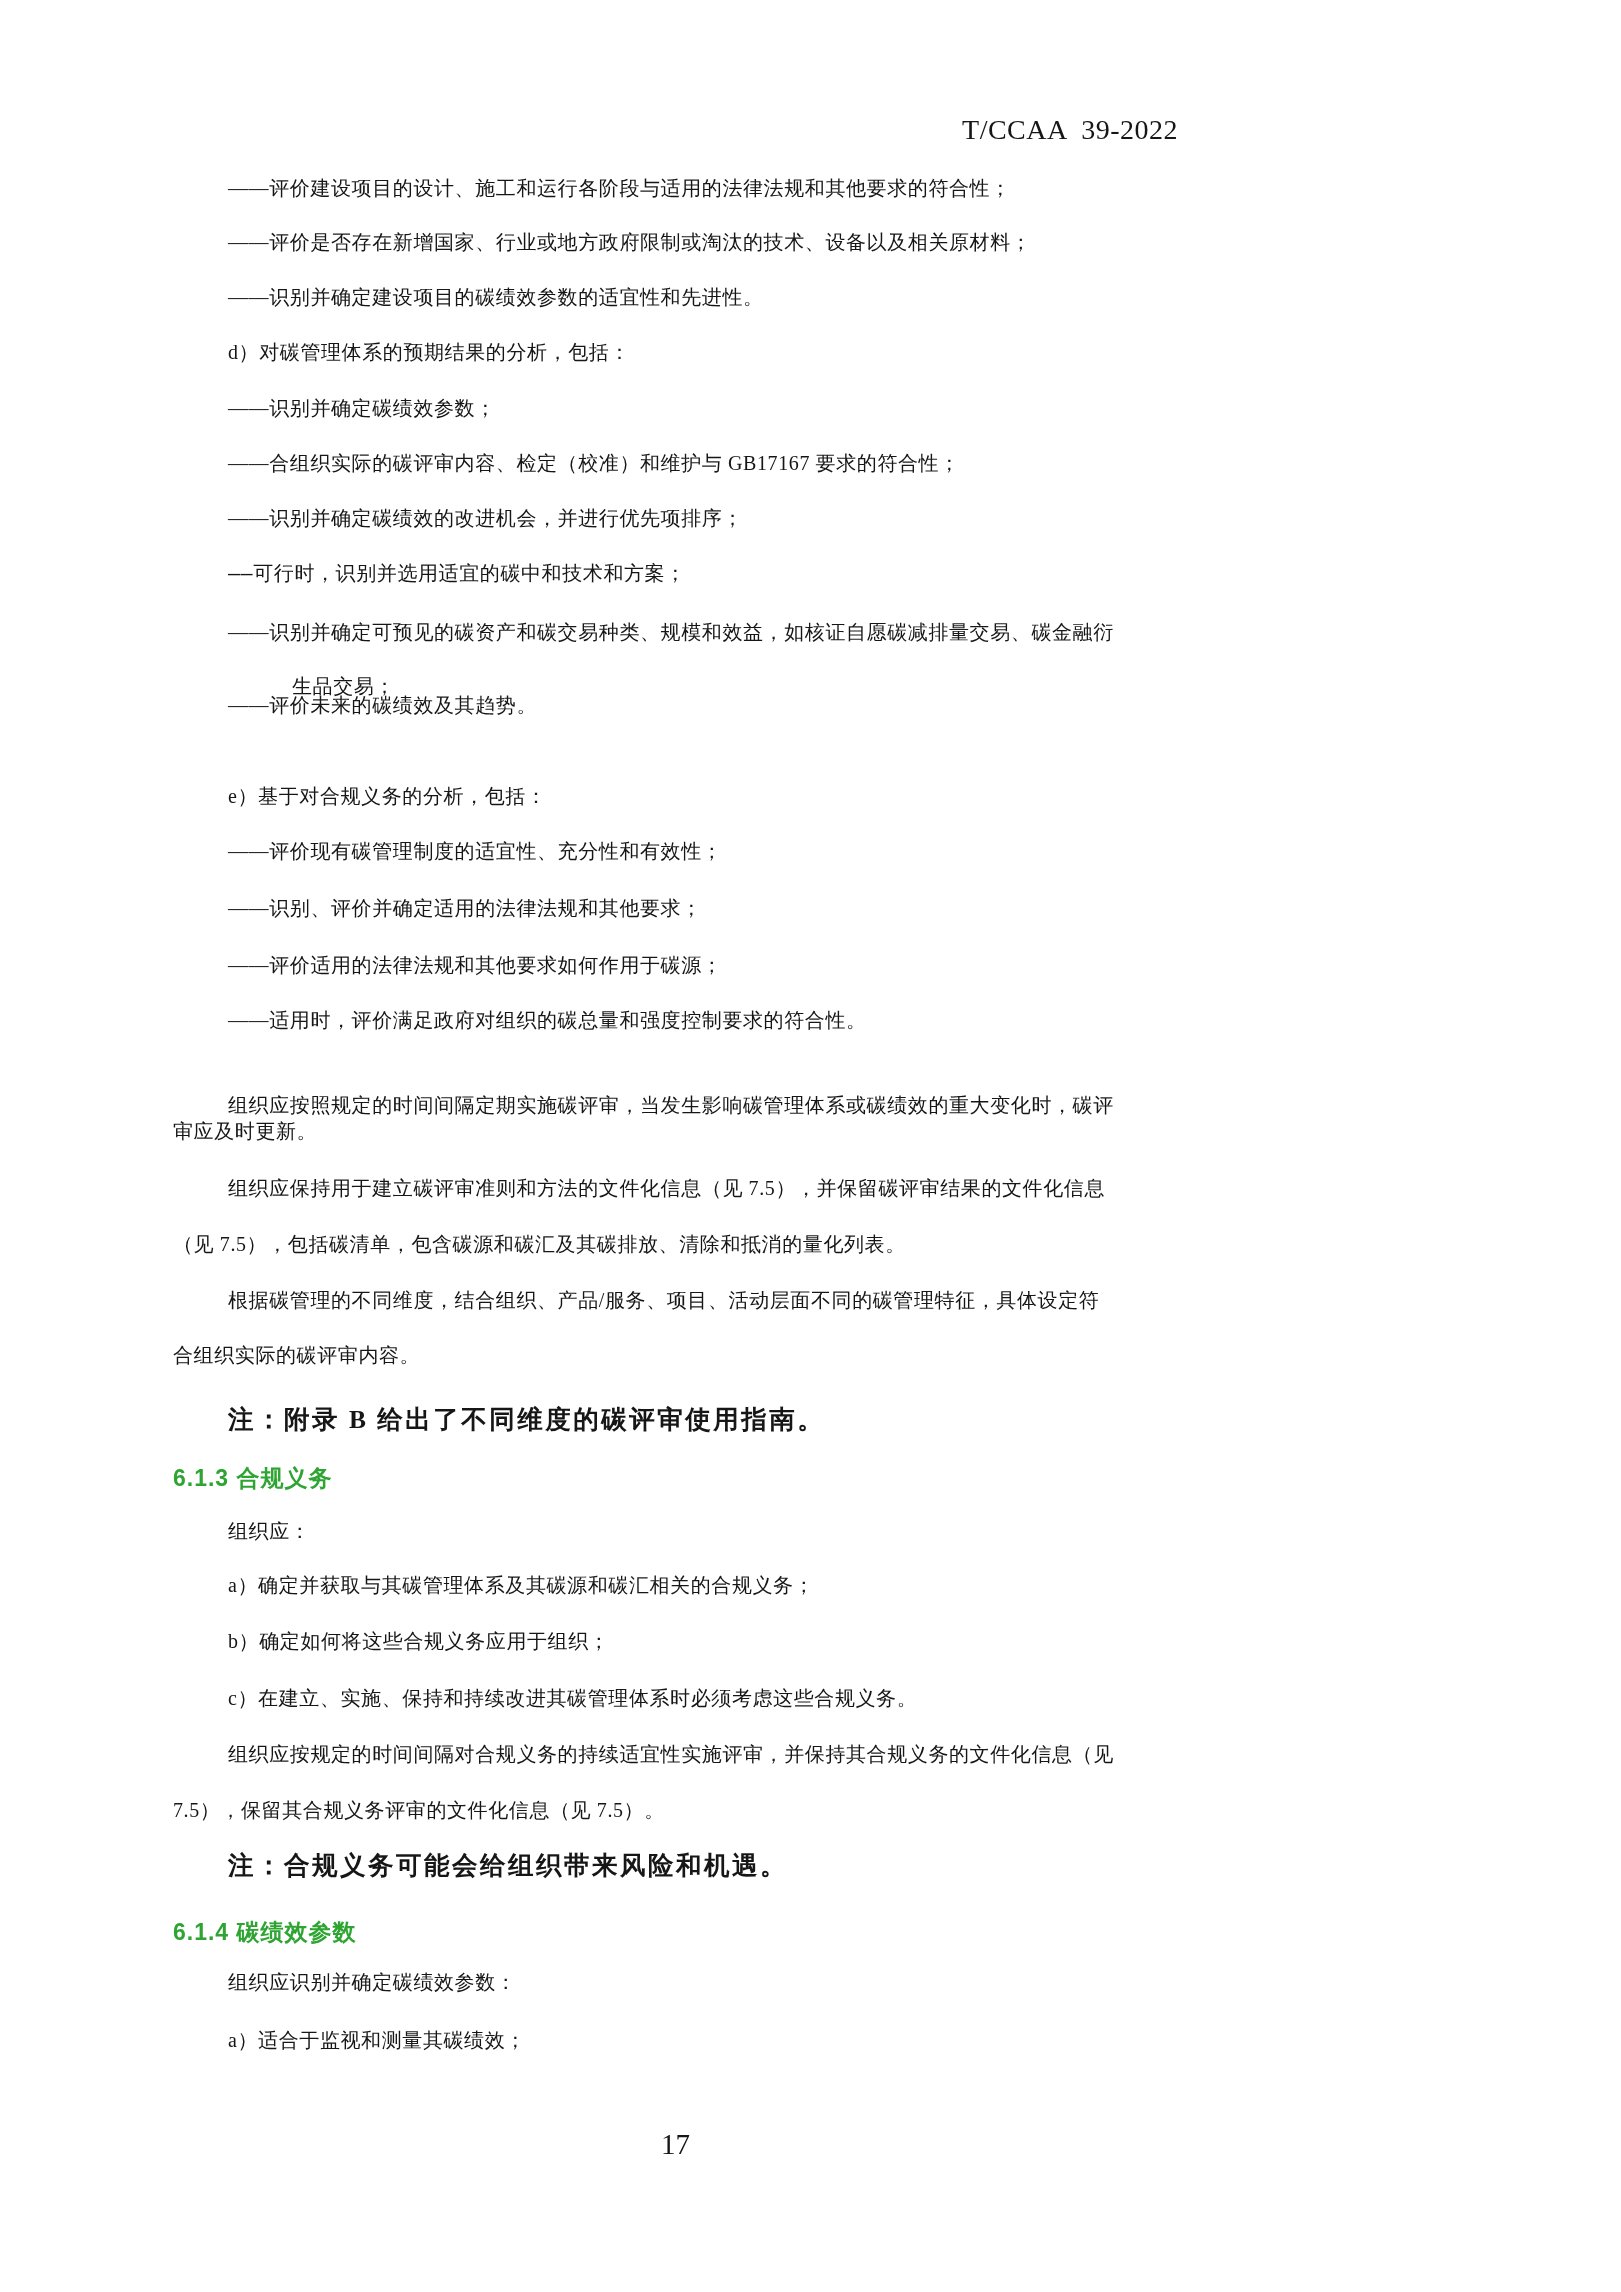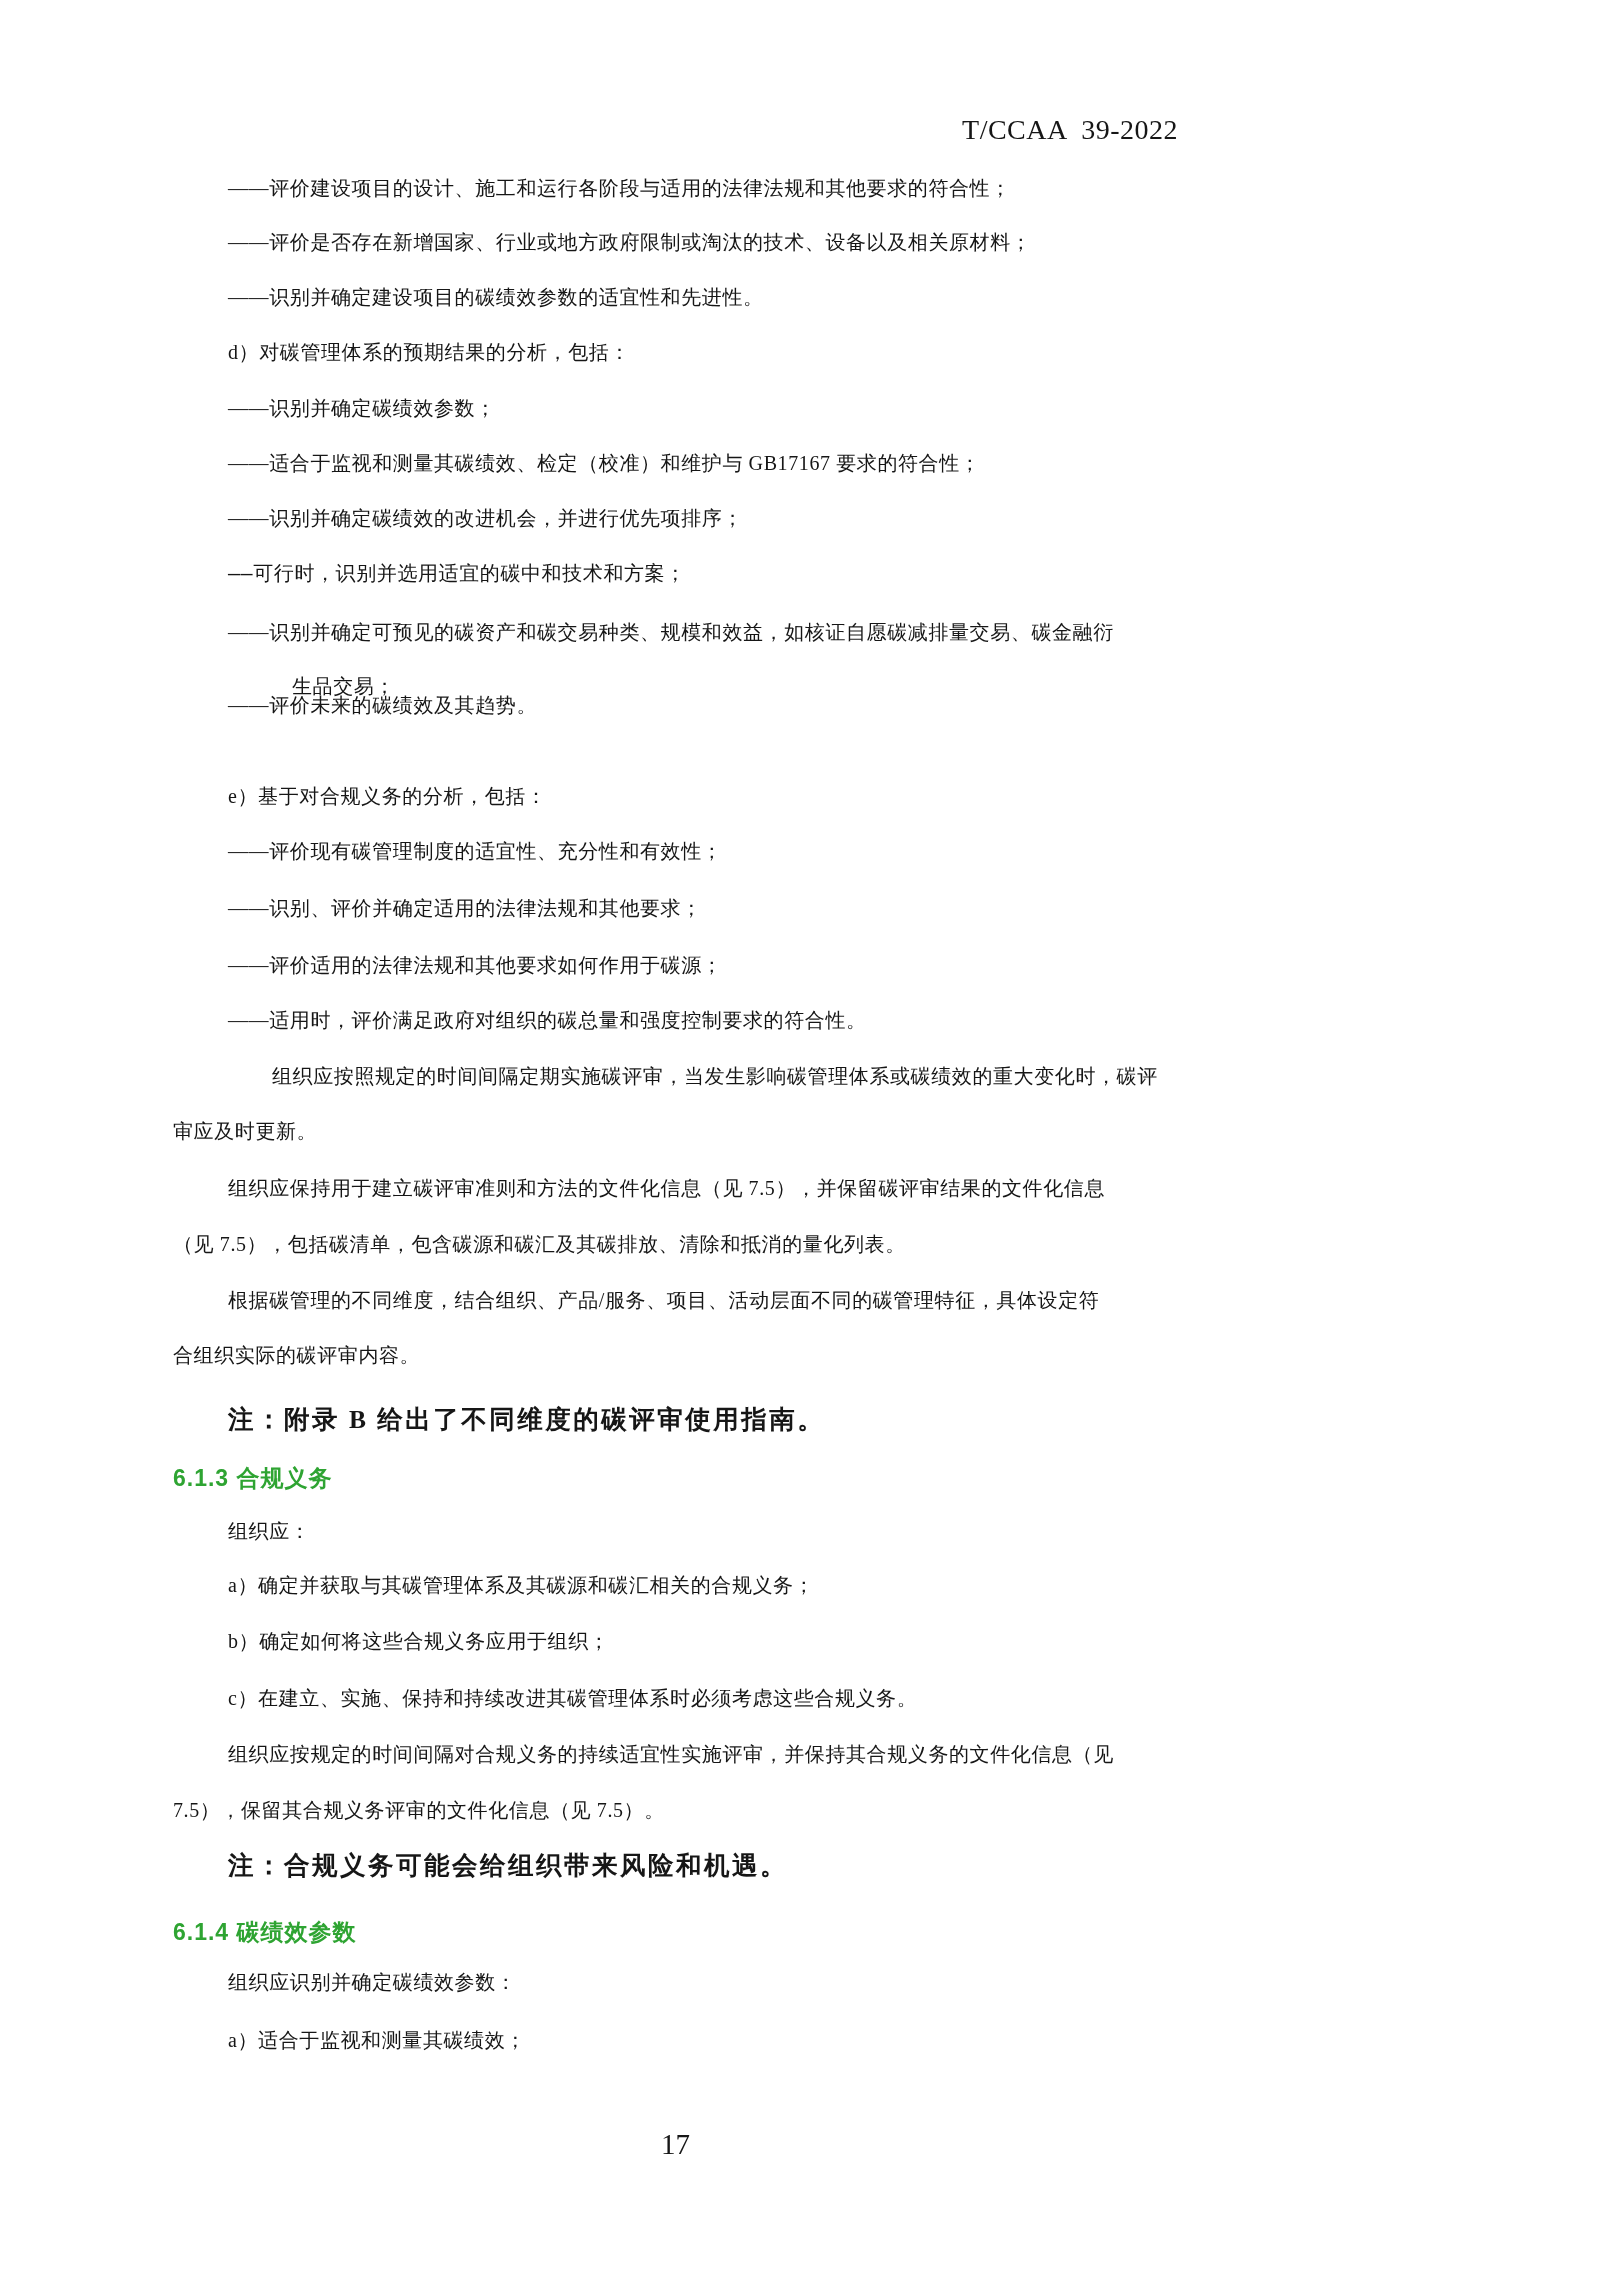--- a/index.html
+++ b/index.html
@@ -67,32 +67,32 @@
 
 <div class="page">
   <div class="doc-number">T/CCAA  39-2022</div>
 
   <div id="content">
       <div class="line indent" style="top: 161px;">——评价建设项目的设计、施工和运行各阶段与适用的法律法规和其他要求的符合性；</div>
       <div class="line indent" style="top: 215px;">——评价是否存在新增国家、行业或地方政府限制或淘汰的技术、设备以及相关原材料；</div>
       <div class="line indent" style="top: 270px;">——识别并确定建设项目的碳绩效参数的适宜性和先进性。</div>
       <div class="line indent" style="top: 325px;">d）对碳管理体系的预期结果的分析，包括：</div>
       <div class="line indent" style="top: 381px;">——识别并确定碳绩效参数；</div>
-      <div class="line indent" style="top: 436px;">——适合于监视和测量其碳绩效、检定（校准）和维护与 GB17167 要求的符合性；</div>
+      <div class="line indent" style="top: 436px;">——合组织实际的碳评审内容、检定（校准）和维护与 GB17167 要求的符合性；</div>
       <div class="line indent" style="top: 491px;">——识别并确定碳绩效的改进机会，并进行优先项排序；</div>
       <div class="line indent" style="top: 547px; font-family: Liberation Mono, monospace;">——可行时，识别并选用适宜的碳中和技术和方案；</div>
       <div class="line indent" style="top: 605px;">——识别并确定可预见的碳资产和碳交易种类、规模和效益，如核证自愿碳减排量交易、碳金融衍</div>
       <div class="line deep" style="top: 659px;">生品交易；</div>
       <div class="line indent" style="top: 678px;">——评价未来的碳绩效及其趋势。</div>
       <div class="line indent" style="top: 769px;">e）基于对合规义务的分析，包括：</div>
       <div class="line indent" style="top: 824px;">——评价现有碳管理制度的适宜性、充分性和有效性；</div>
       <div class="line indent" style="top: 881px;">——识别、评价并确定适用的法律法规和其他要求；</div>
       <div class="line indent" style="top: 938px;">——评价适用的法律法规和其他要求如何作用于碳源；</div>
       <div class="line indent" style="top: 993px;">——适用时，评价满足政府对组织的碳总量和强度控制要求的符合性。</div>
-      <div class="line indent" style="top: 1049px; margin-left: 44px;">组织应按照规定的时间间隔定期实施碳评审，当发生影响碳管理体系或碳绩效的重大变化时，碳评</div>
+      <div class="line indent" style="top: 1078px;">组织应按照规定的时间间隔定期实施碳评审，当发生影响碳管理体系或碳绩效的重大变化时，碳评</div>
       <div class="line margin" style="top: 1104px;">审应及时更新。</div>
       <div class="line indent" style="top: 1161px;">组织应保持用于建立碳评审准则和方法的文件化信息（见 7.5），并保留碳评审结果的文件化信息</div>
       <div class="line margin" style="top: 1217px;">（见 7.5），包括碳清单，包含碳源和碳汇及其碳排放、清除和抵消的量化列表。</div>
       <div class="line indent" style="top: 1273px;">根据碳管理的不同维度，结合组织、产品/服务、项目、活动层面不同的碳管理特征，具体设定符</div>
       <div class="line margin" style="top: 1328px;">合组织实际的碳评审内容。</div>
       <div class="line note" style="top: 1392px;">注：附录 B 给出了不同维度的碳评审使用指南。</div>
       <div class="line heading" style="top: 1451px;">6.1.3 合规义务</div>
       <div class="line indent" style="top: 1504px;">组织应：</div>
       <div class="line indent" style="top: 1558px;">a）确定并获取与其碳管理体系及其碳源和碳汇相关的合规义务；</div>
       <div class="line indent" style="top: 1614px;">b）确定如何将这些合规义务应用于组织；</div>

